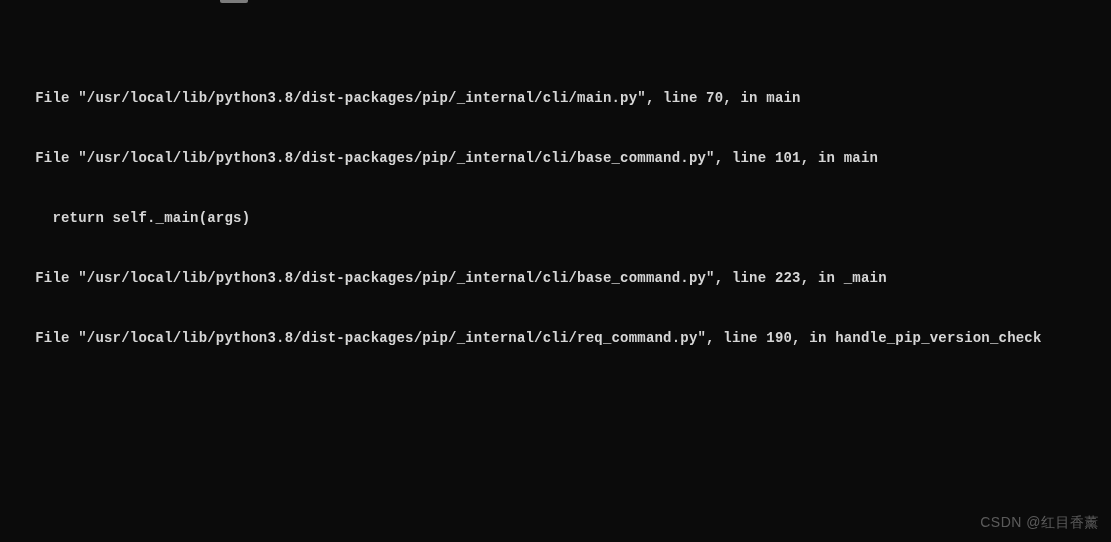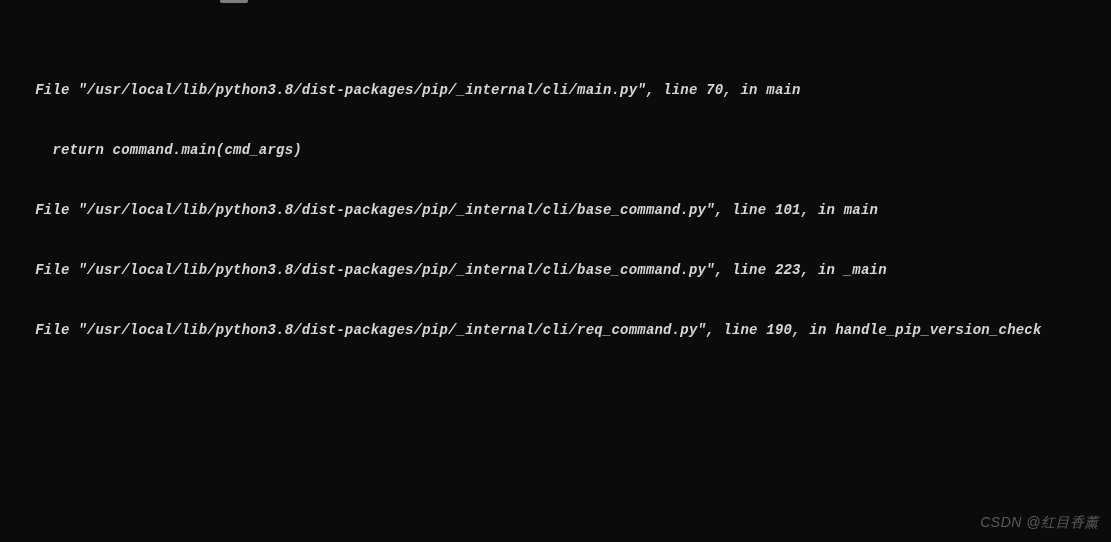--- a/index.html
+++ b/index.html
@@ -14,26 +14,25 @@
     line-height: 20px;
     color: #d6d6d6;
     letter-spacing: 0.2px;
   }
   .terminal {
     position: relative;
     width: 1111px;
     height: 542px;
     background: #0b0b0b;
     box-sizing: border-box;
-    padding-top: 0;
+    padding-top: 8px;
     padding-left: 18px;
     white-space: pre;
     overflow: hidden;
     font-weight: 600;
-    font-style: italic;
   }
   .line { display:block; }
   .tab-handle {
     position:absolute;
     top:0; left:220px;
     width:28px; height:3px;
     background:#7c7c7c;
     border-radius:0 0 2px 2px;
   }
   .watermark {
@@ -47,22 +46,22 @@
     font-weight:400;
   }
 </style>
 </head>
 <body>
 
 <div class="terminal">
   <div class="tab-handle"></div>
 
   <span class="line">  File "/usr/local/lib/python3.8/dist-packages/pip/_internal/cli/main.py", line 70, in main</span>
-  <span class="line">    return command.main(cmd_args)</span>
   <span class="line">  File "/usr/local/lib/python3.8/dist-packages/pip/_internal/cli/base_command.py", line 101, in main</span>
+  <span class="line">    return self._main(args)</span>
   <span class="line">  File "/usr/local/lib/python3.8/dist-packages/pip/_internal/cli/base_command.py", line 223, in _main</span>
   <span class="line">  File "/usr/local/lib/python3.8/dist-packages/pip/_internal/cli/req_command.py", line 190, in handle_pip_version_check</span>
   
   
   
   
   
   
   
   

